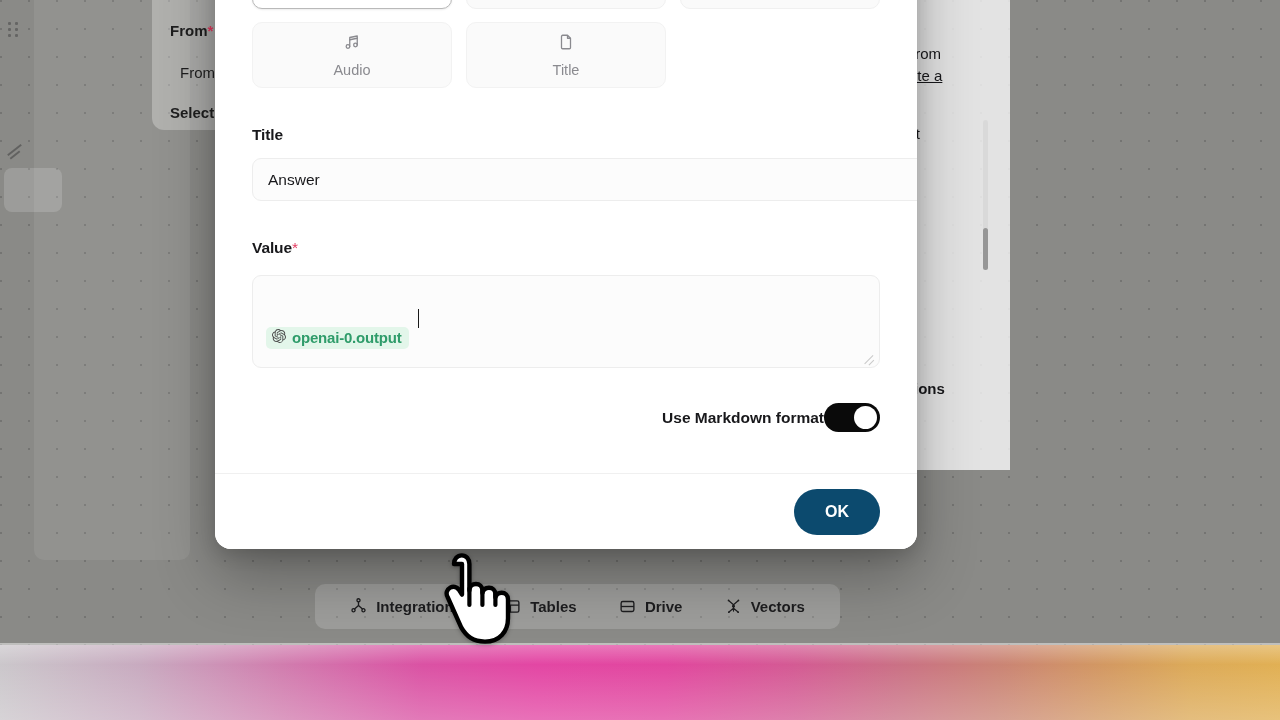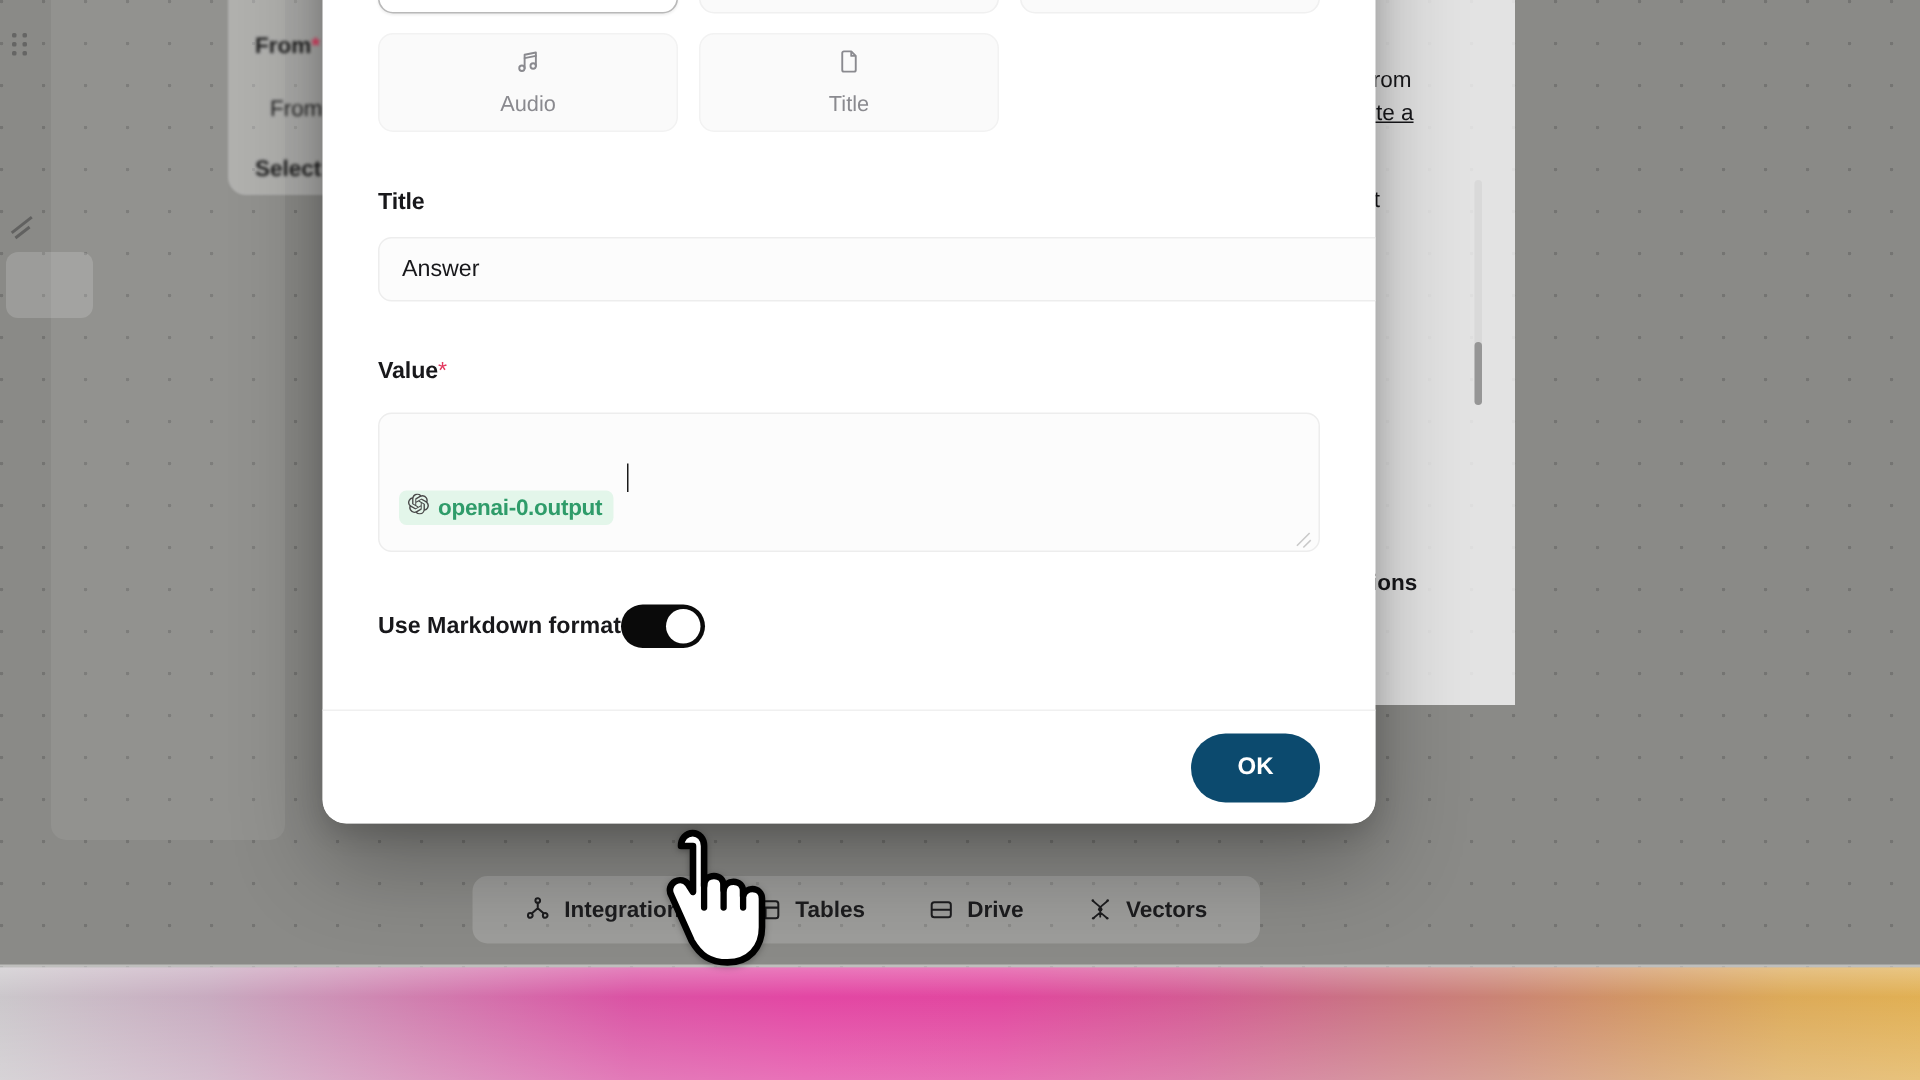--- a/index.html
+++ b/index.html
@@ -337,21 +337,21 @@
     transform: rotate(-45deg);
     right: 0;
   }
   .ta-resize:before { width: 12px; bottom: 4px; }
   .ta-resize:after  { width: 7px;  bottom: 1px; }
 
   .toggle-row {
     margin-top: 35px;
     display: flex;
     align-items: center;
-    justify-content: flex-start;
+    justify-content: flex-end;
     width: 628px;
   }
   .toggle-label {
     font-size: 15.5px;
     font-weight: bold;
     color: #18181b;
   }
   .toggle {
     width: 56px;
     height: 29px;

